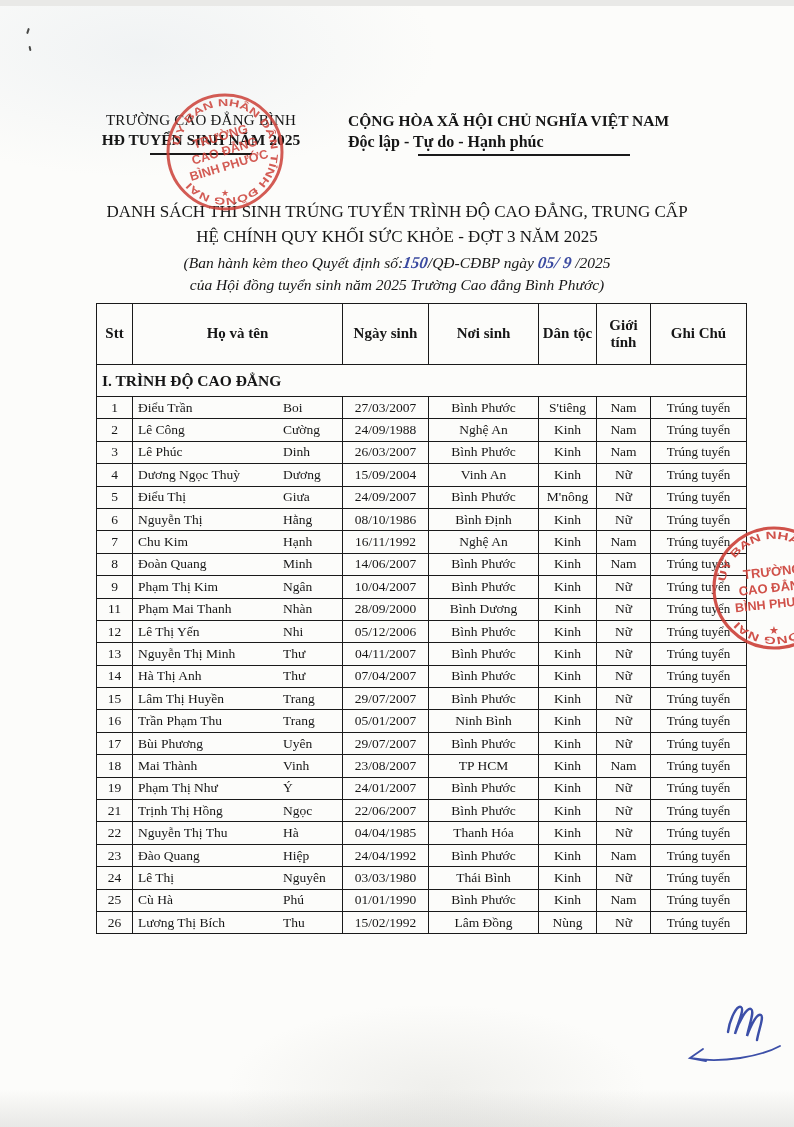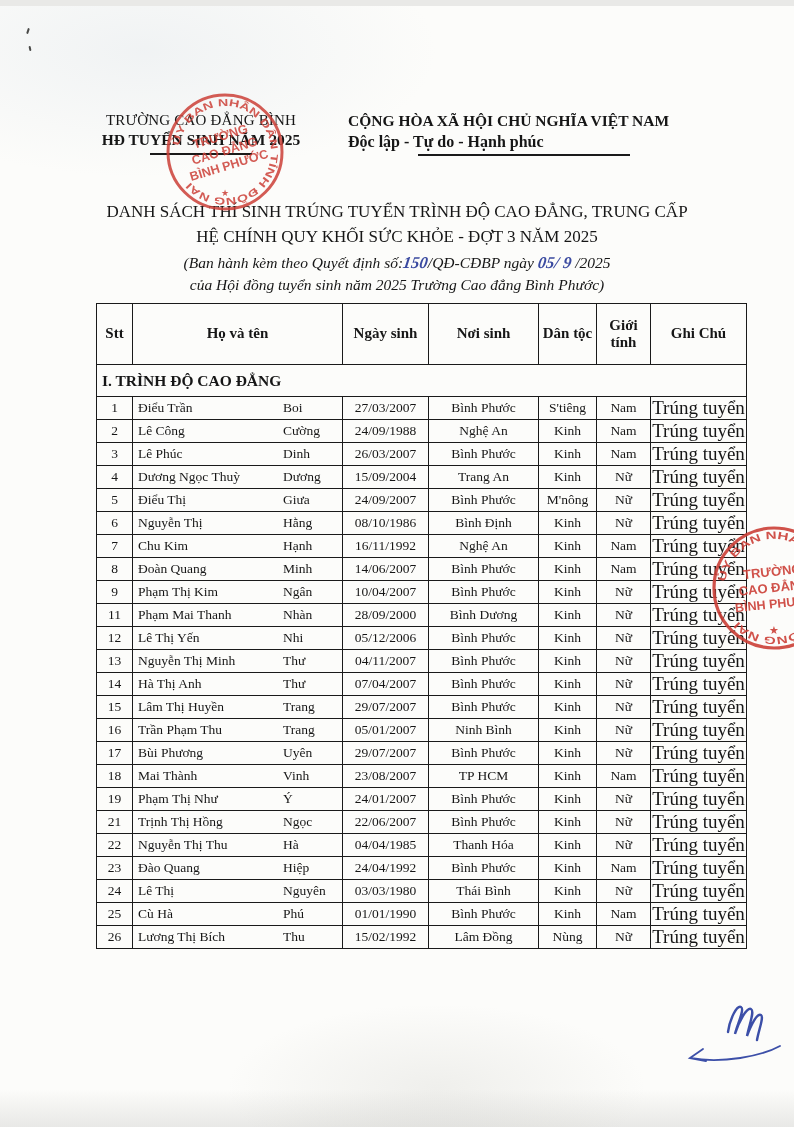--- a/index.html
+++ b/index.html
@@ -38,21 +38,21 @@
 
   
   .roster{position:absolute;left:72px;top:297px;padding-left:24px;}
   table{border-collapse:collapse;table-layout:fixed;width:650px;}
   th,td{border:1.5px solid #1a1a1a;overflow:hidden;}
   thead th{height:58px;font-size:15px;font-weight:bold;line-height:1.15;text-align:center;}
   tr.section td{height:31px;font-weight:bold;font-size:15.5px;text-align:left;padding-left:5px;}
   tbody td{height:21.4px;font-size:13.5px;text-align:center;padding:0;vertical-align:middle;}
   td.c-name{text-align:left;position:relative;padding-left:5px;}
   td.c-name .ten{position:absolute;left:150px;top:50%;transform:translateY(-50%);}
-  td.c-note{font-size:19px;}
+  td.c-note{font-size:13px;}
 
   
   .stamp{position:absolute;pointer-events:none;}
   .stamp-a{left:163px;top:84px;width:125px;height:125px;opacity:0.85;}
   .stamp-b{left:702px;top:512px;width:146px;height:146px;opacity:0.9;}
   .stamp text{font-family:"Liberation Sans","DejaVu Sans",sans-serif;font-weight:bold;}
 
   .signature{position:absolute;left:664px;top:990px;width:130px;height:76px;}
 </style>
 </head>
@@ -135,21 +135,21 @@
             <td class="c-dob">26/03/2007</td>
             <td class="c-pob">Bình Phước</td>
             <td class="c-eth">Kinh</td>
             <td class="c-sex">Nam</td>
             <td class="c-note">Trúng tuyển</td>
           </tr>
           <tr>
             <td class="c-stt">4</td>
             <td class="c-name"><span class="ho">Dương Ngọc Thuỳ</span><span class="ten">Dương</span></td>
             <td class="c-dob">15/09/2004</td>
-            <td class="c-pob">Trang An</td>
+            <td class="c-pob">Vinh An</td>
             <td class="c-eth">Kinh</td>
             <td class="c-sex">Nữ</td>
             <td class="c-note">Trúng tuyển</td>
           </tr>
           <tr>
             <td class="c-stt">5</td>
             <td class="c-name"><span class="ho">Điểu Thị</span><span class="ten">Giưa</span></td>
             <td class="c-dob">24/09/2007</td>
             <td class="c-pob">Bình Phước</td>
             <td class="c-eth">M'nông</td>

